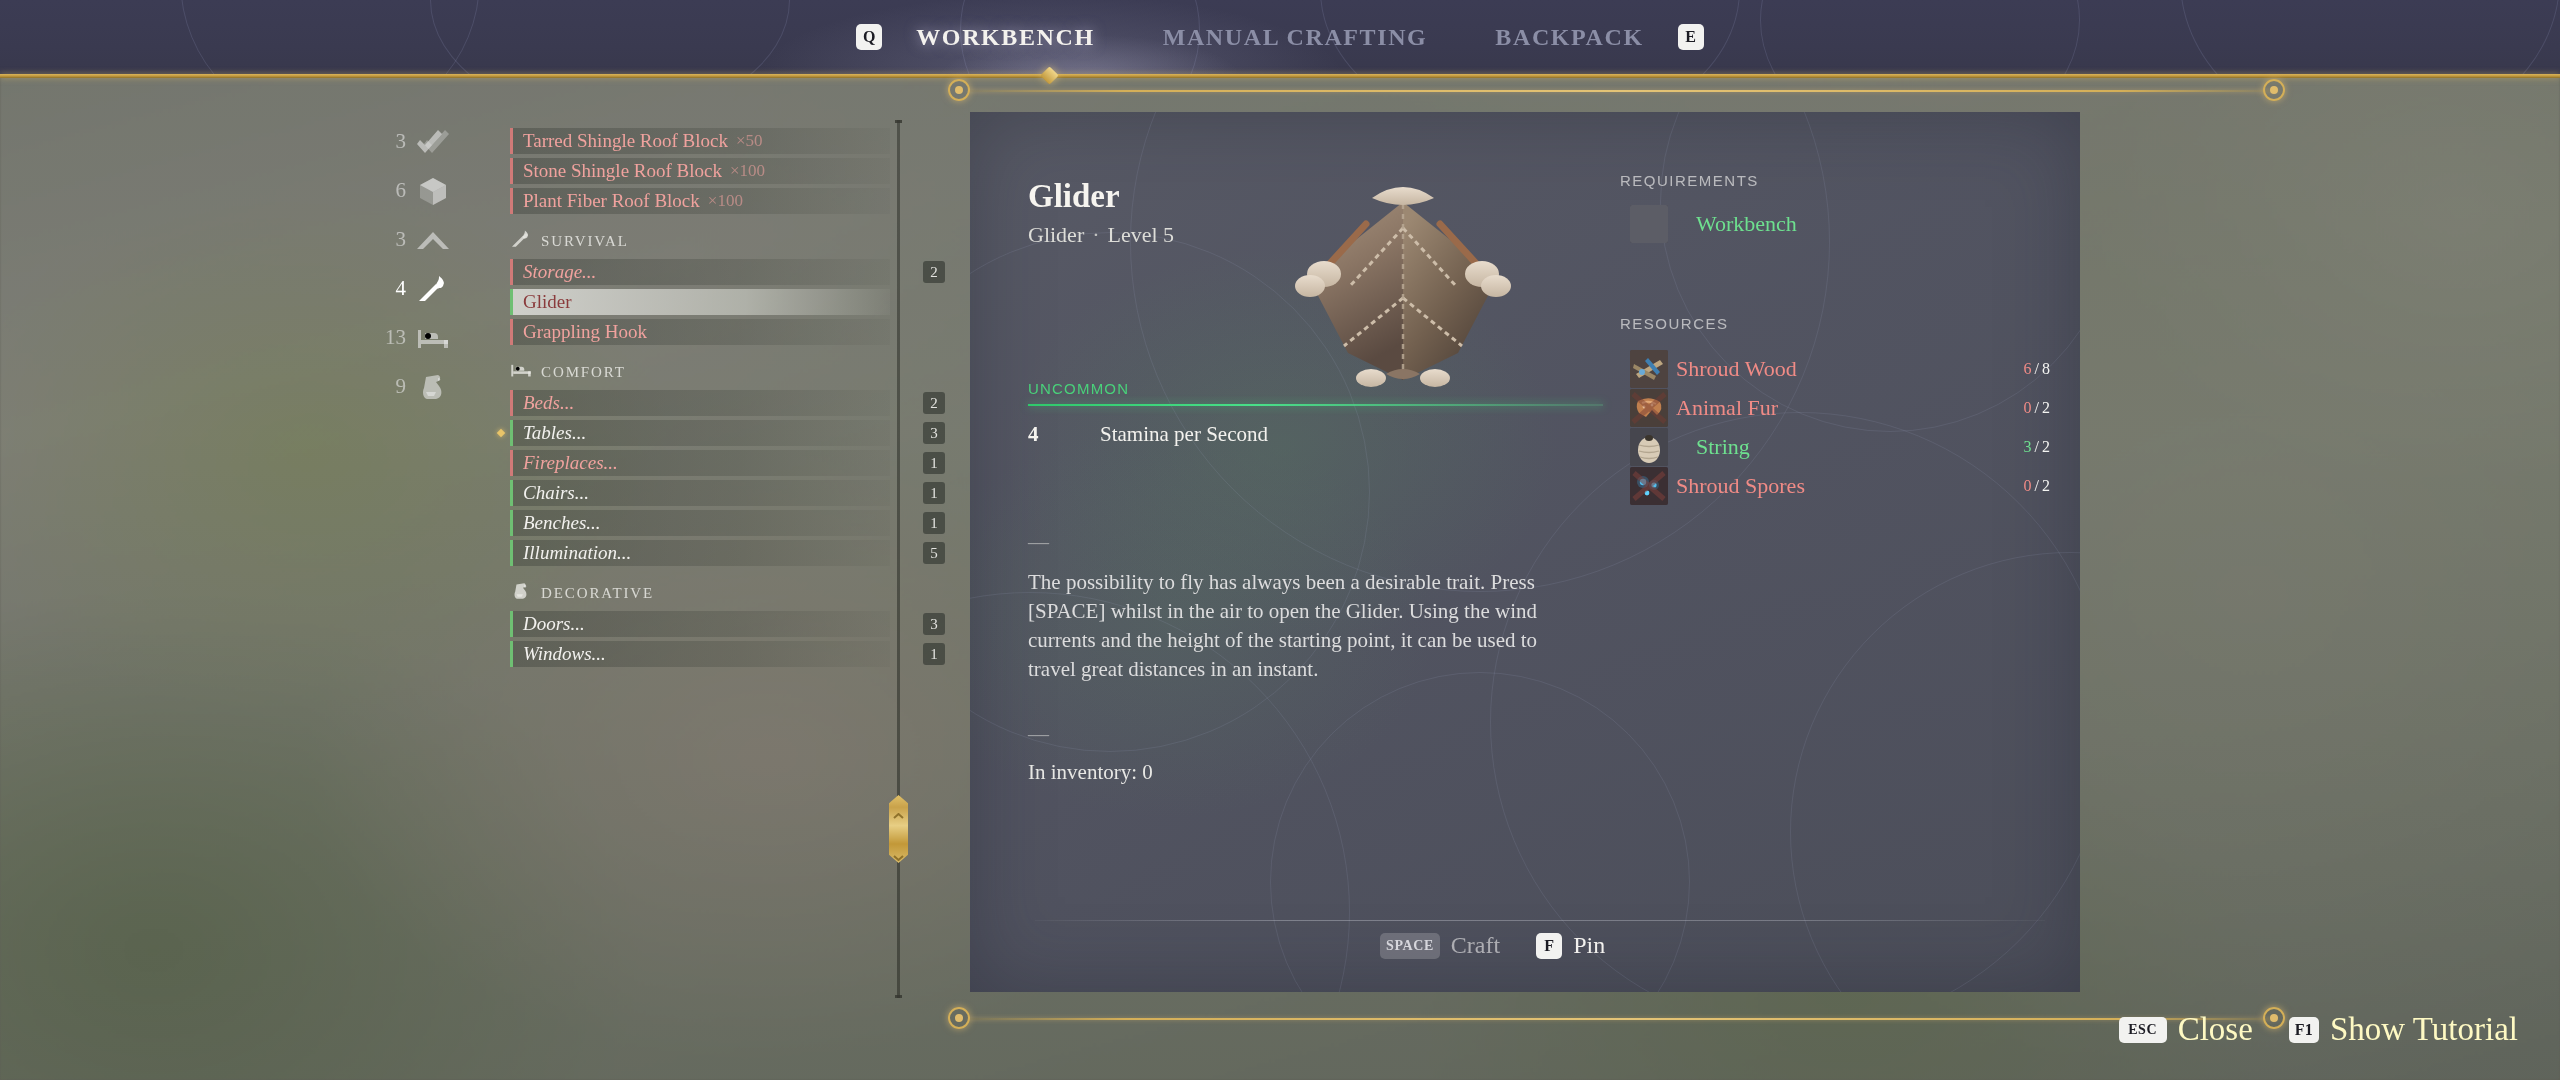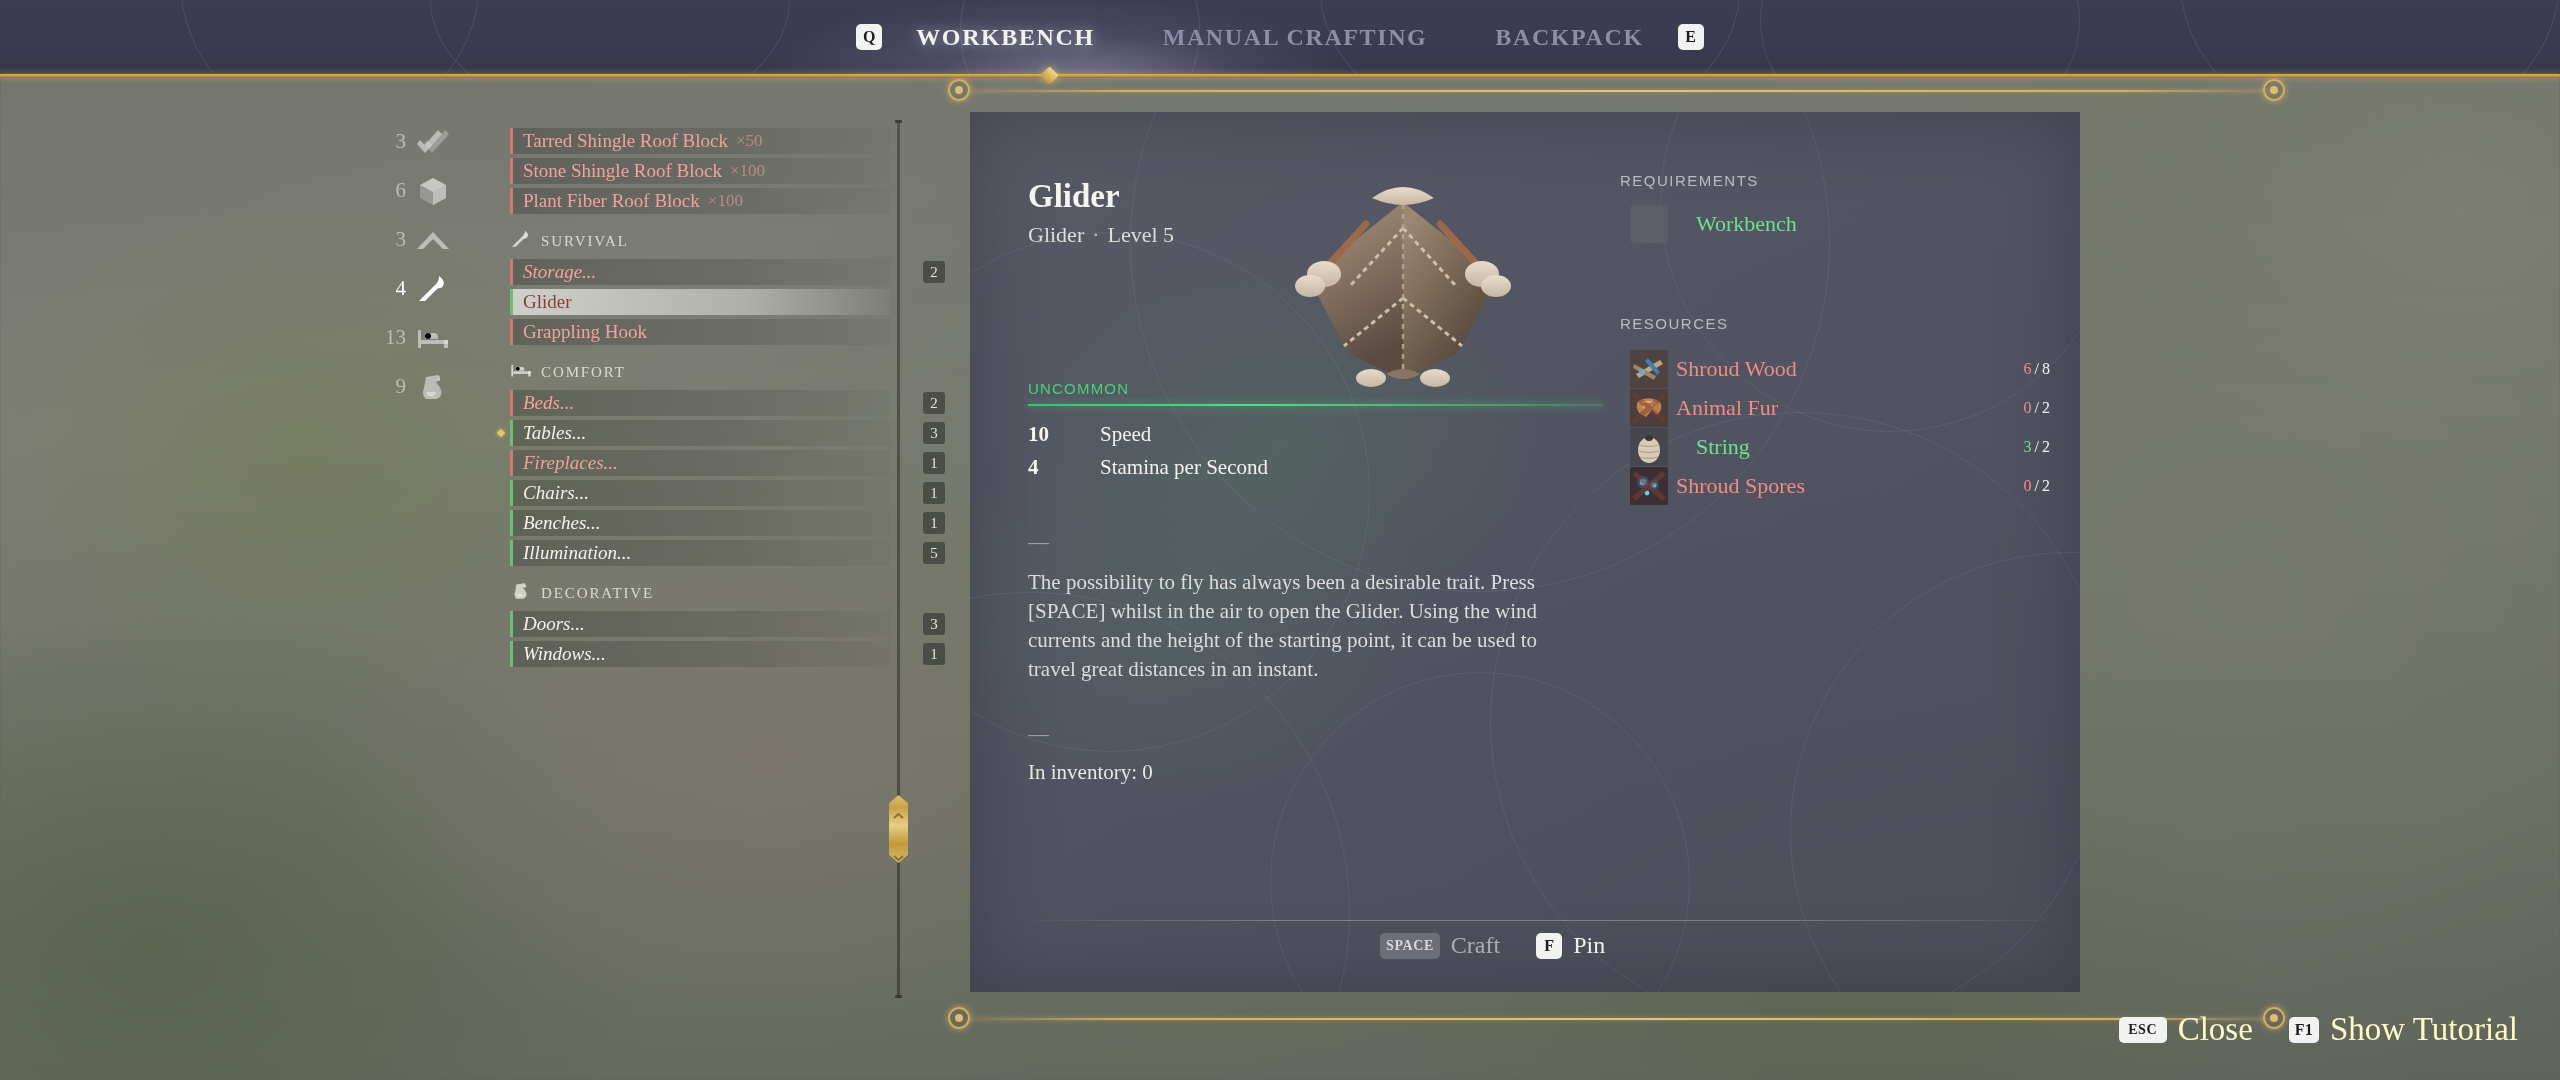--- a/index.html
+++ b/index.html
@@ -620,24 +620,20 @@
   <ellipse cx="83" cy="210" rx="15" ry="9" fill="url(#furG)"></ellipse>
   <ellipse cx="147" cy="210" rx="15" ry="9" fill="url(#furG)"></ellipse>
   <path d="M98,206 Q115,196 132,206 Q115,216 98,206 Z" fill="#8a7564"></path>
 </svg>
 
 <div id="rarity">UNCOMMON</div>
 <div id="rarity-bar"></div>
 
 <div id="stats">
     <div class="stat-row">
-      <span class="stat-val">10</span>
-      <span class="stat-name">Speed</span>
-    </div>
-    <div class="stat-row">
       <span class="stat-val">4</span>
       <span class="stat-name">Stamina per Second</span>
     </div>
   </div>
 
 <div class="dash" id="dash1">—</div>
 <div id="desc">The possibility to fly has always been a desirable trait. Press [SPACE] whilst in the air to open the Glider. Using the wind currents and the height of the starting point, it can be used to travel great distances in an instant.</div>
 <div class="dash" id="dash2">—</div>
 <div id="inv">In inventory: 0</div>
 

